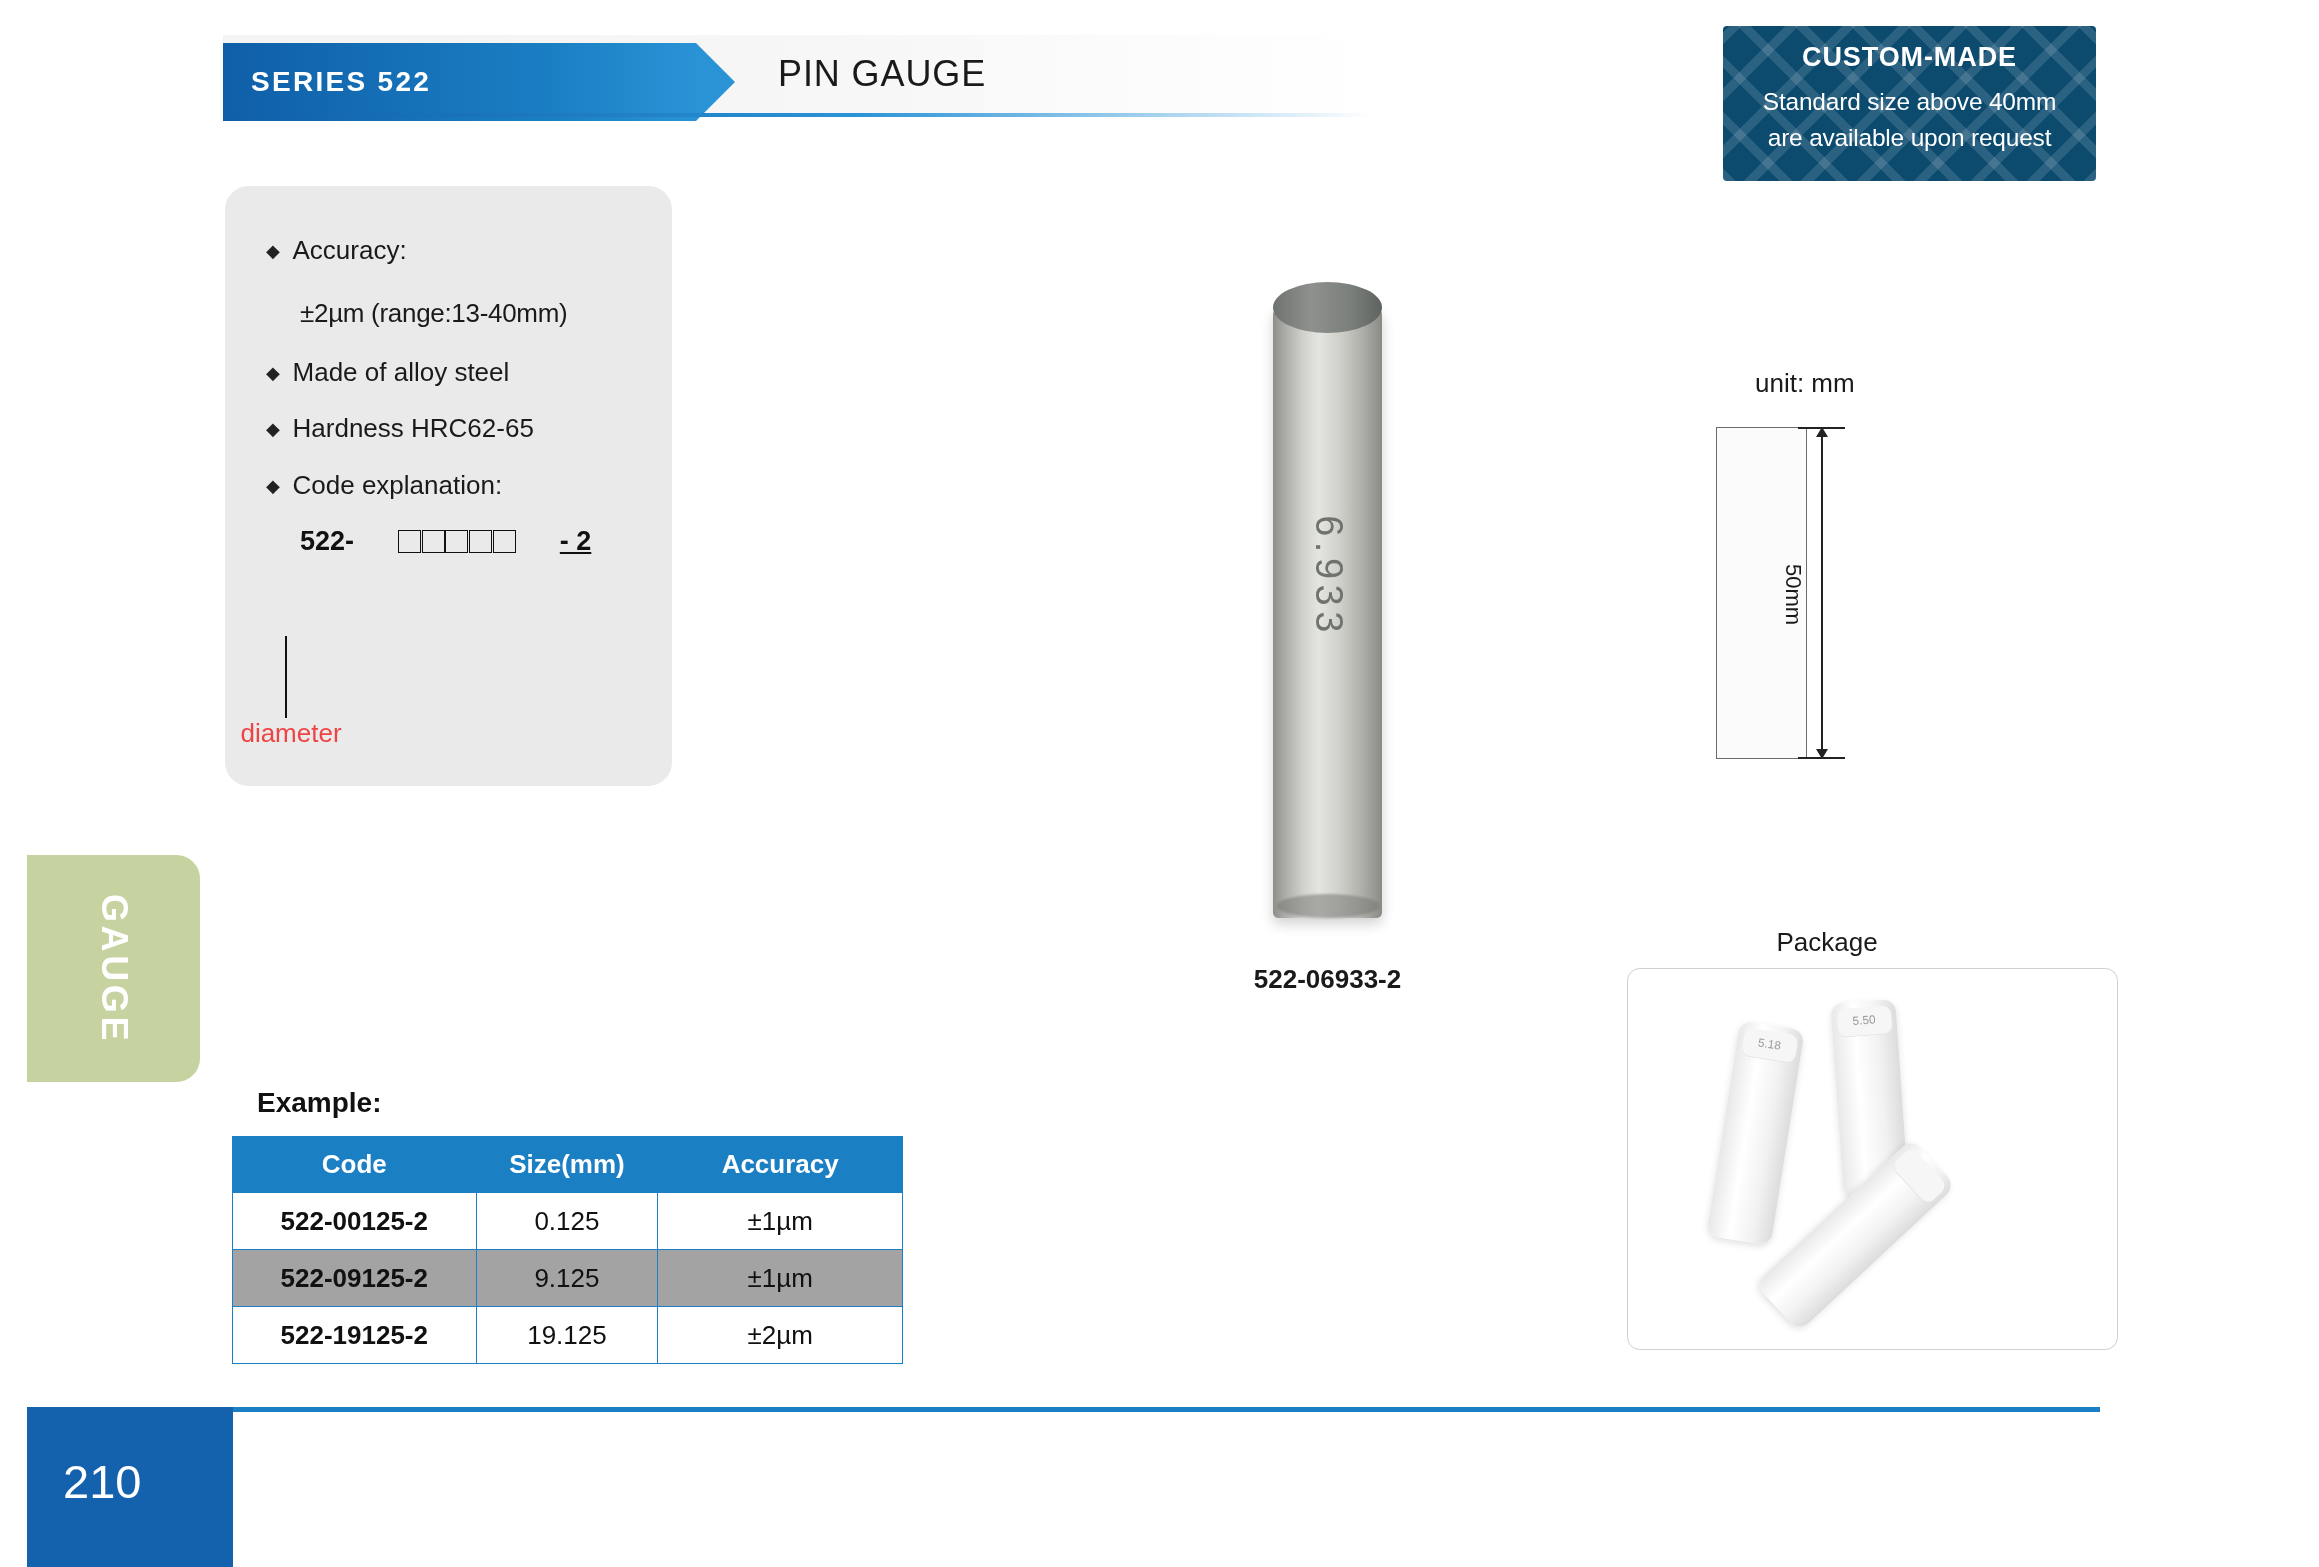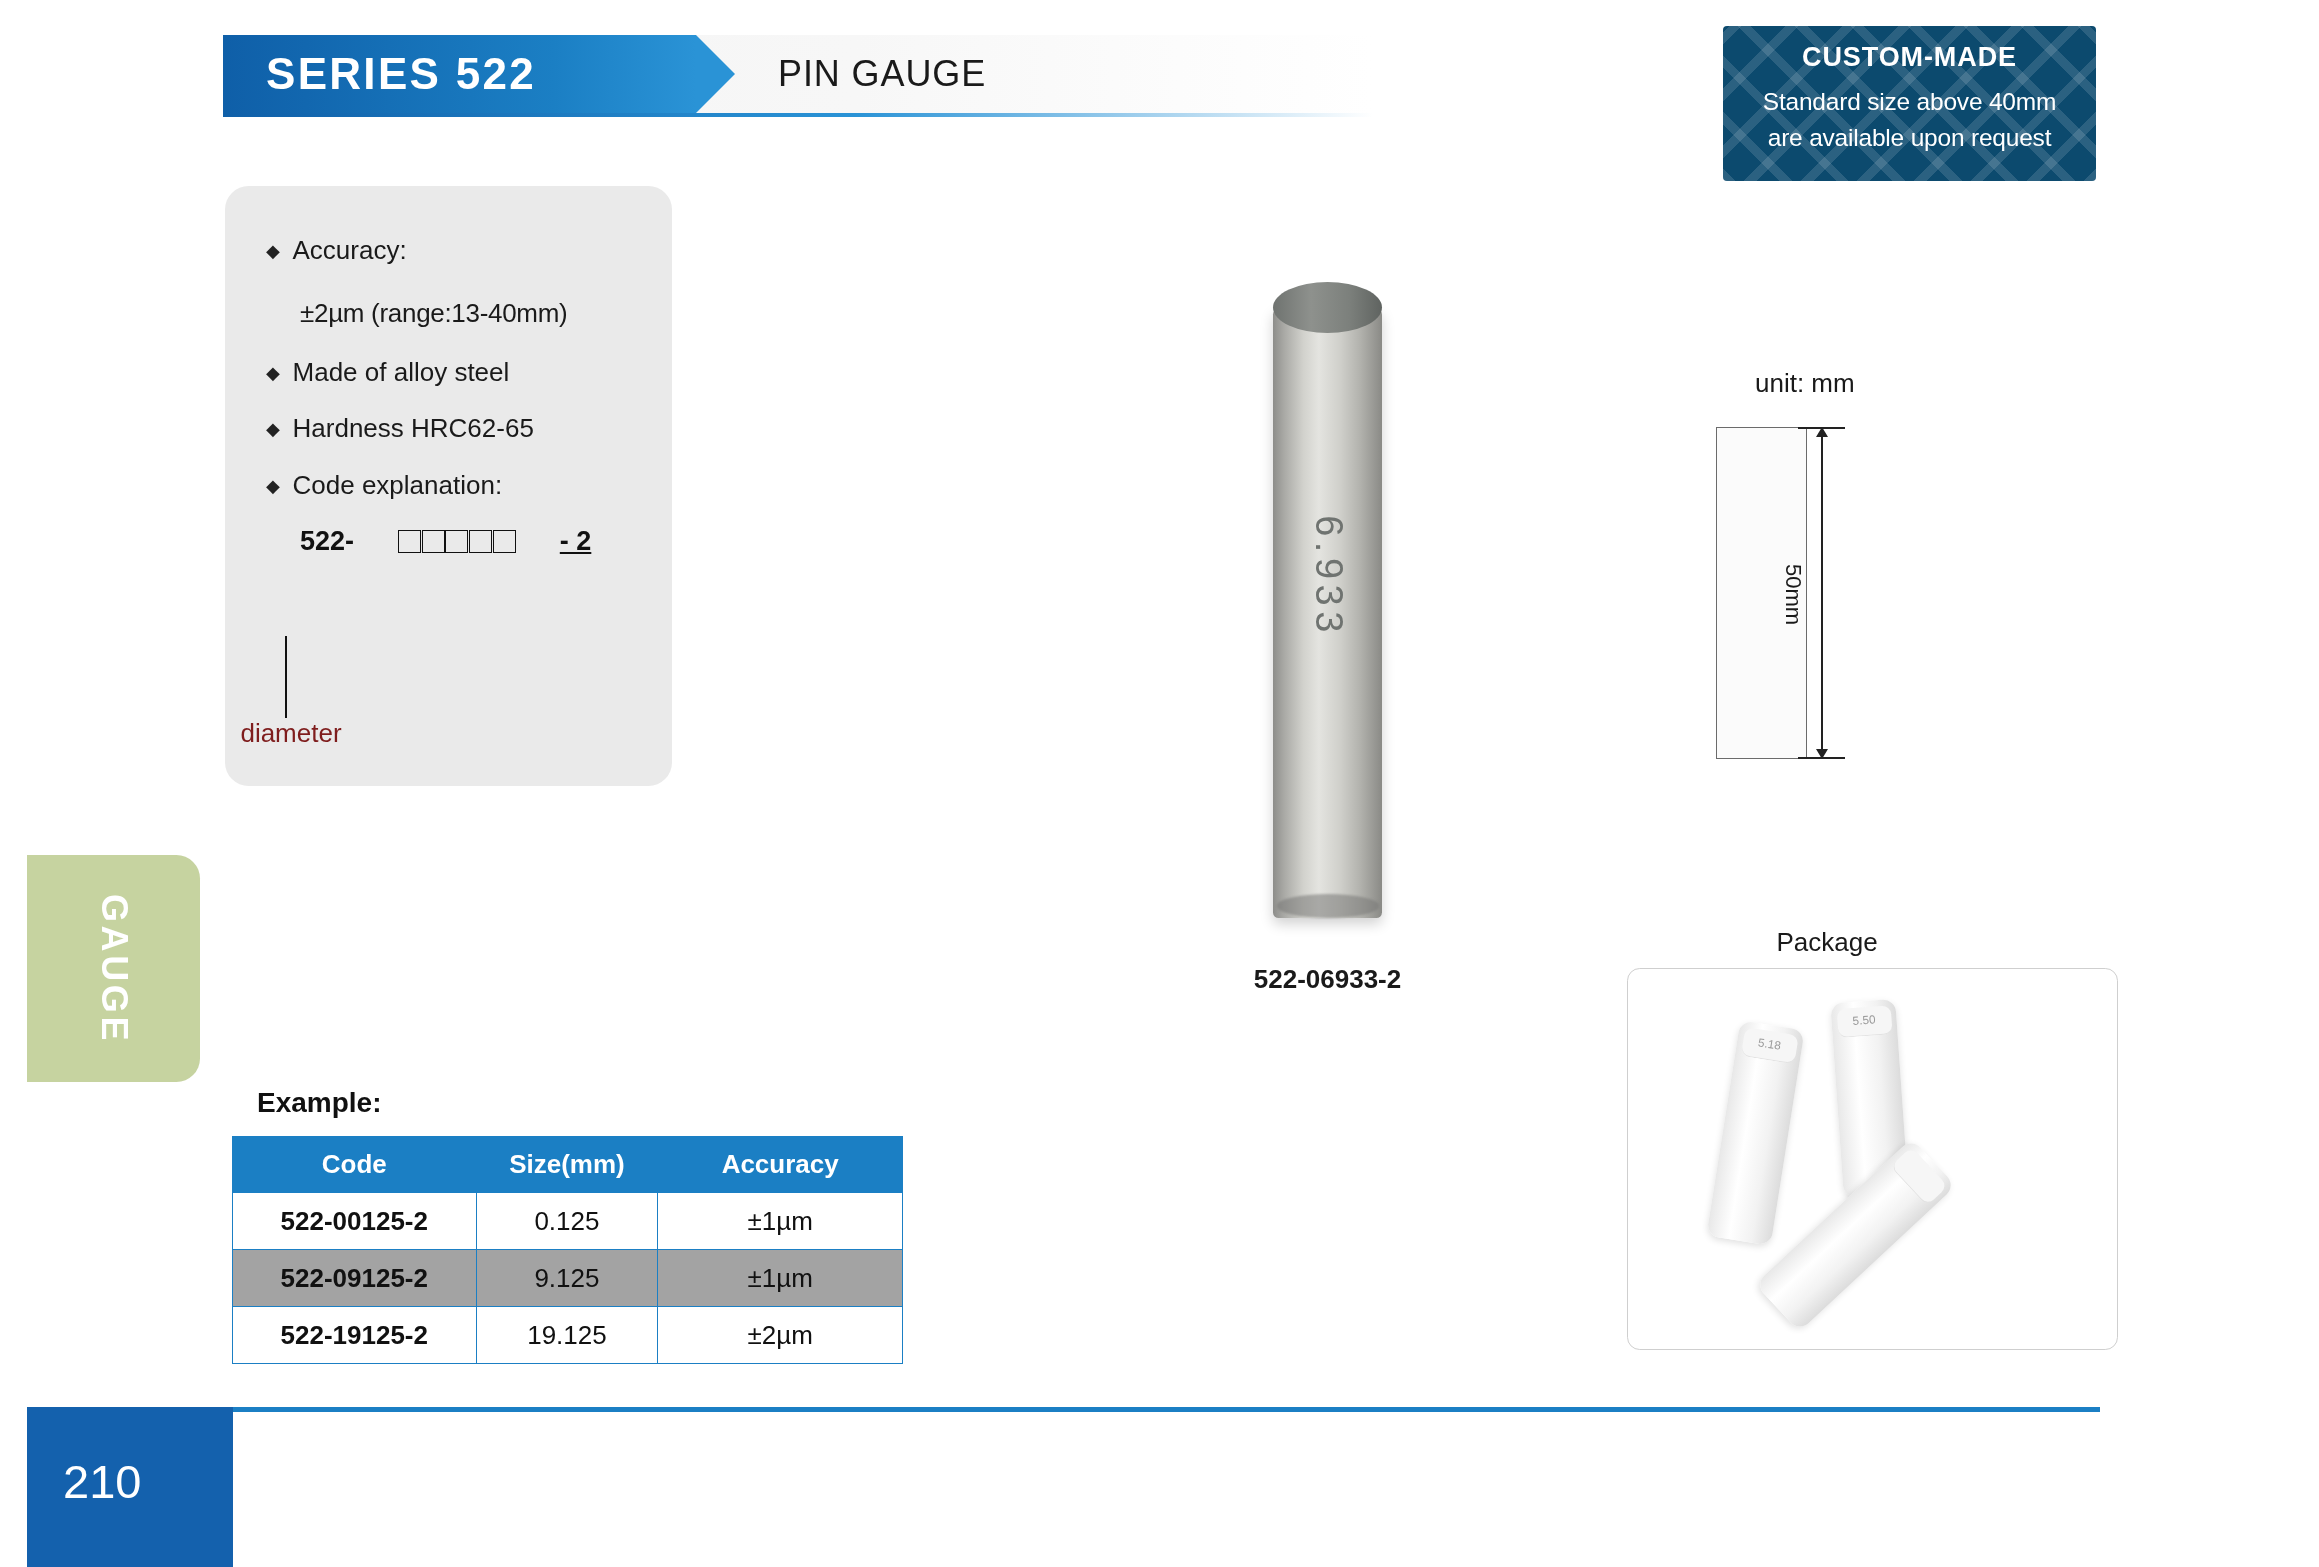--- a/index.html
+++ b/index.html
@@ -22,29 +22,29 @@
     height: 78px;
   }
   .header-bg {
     position: absolute;
     left: 0; top: 0;
     width: 1150px; height: 78px;
     background: linear-gradient(to right, #f4f4f4 0%, #f7f7f7 55%, #ffffff 100%);
   }
   .series-tag {
     position: absolute;
-    left: 0; top: 0;
+    left: 0; top: 8px;
     height: 78px;
     width: 473px;
     background: linear-gradient(to right, #0f5fa8 0%, #1b7fc4 70%, #2a93d6 100%);
     display: flex;
     align-items: center;
-    padding-left: 43px;
+    padding-left: 28px;
     color: #ffffff;
-    font-size: 44px;
+    font-size: 28px;
     font-weight: bold;
     letter-spacing: 2.3px;
   }
   .series-tag:after {
     content: "";
     position: absolute;
     right: -39px; top: 0;
     width: 0; height: 0;
     border-top: 39px solid transparent;
     border-bottom: 39px solid transparent;
@@ -168,21 +168,21 @@
     height: 82px;
     background: #111;
   }
   .diameter-label {
     position: absolute;
     left: 200px;
     top: 718px;
     width: 182px;
     text-align: center;
     font-size: 26px;
-    color: #7f1d1d;
+    color: #ef4444;
   }
 
   
   .side-tab {
     position: absolute;
     left: 27px;
     top: 855px;
     width: 173px;
     height: 227px;
     background: #c6d3a0;

